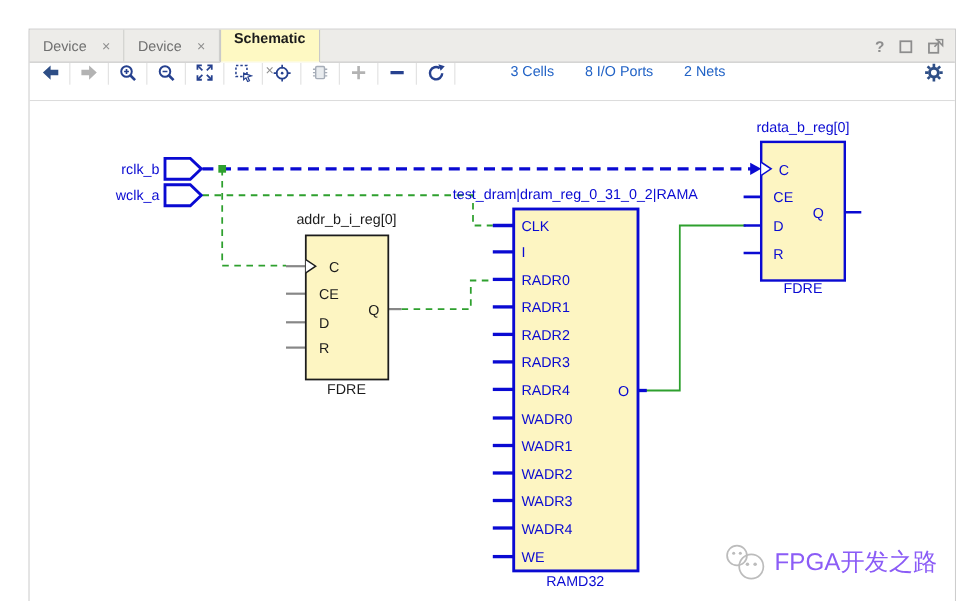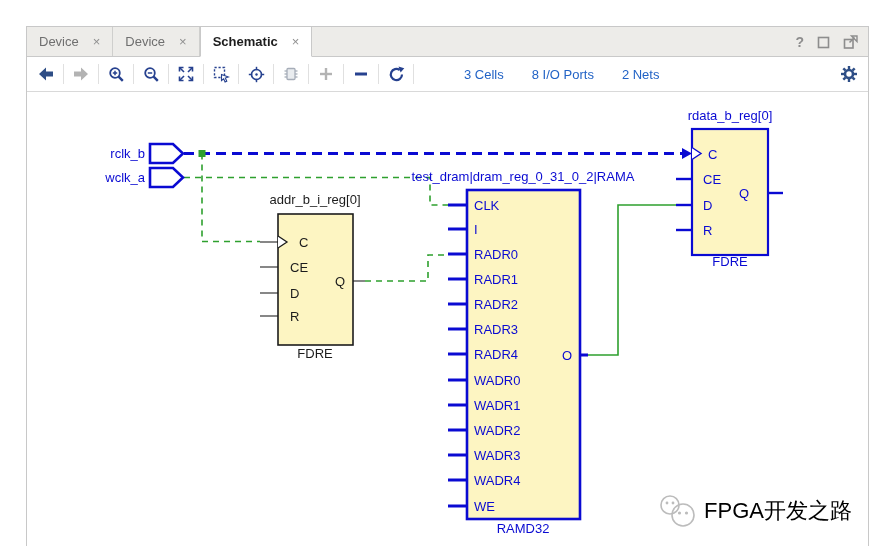--- a/index.html
+++ b/index.html
@@ -7,43 +7,43 @@
 
   .panel { position:absolute; left:26px; top:26px; width:843px; height:524px;
            border:1px solid #c8c8c8; background:#fff; box-shadow:0 2px 0 rgba(0,0,0,0.10); }
 
   
   .tabbar { position:relative; height:30px; background:#edece9; border-bottom:1px solid #c9c9c9;
             display:flex; align-items:stretch; }
   .tab { display:flex; align-items:center; gap:14px; padding:0 12px; font-size:13px; color:#6f6f6f;
          border-right:1px solid #cfcfcd; cursor:default; }
   .tab .close { color:#8f8f8f; font-size:13px; }
-  .tab.active { background:#ffffff; color:#1c1c1c; font-weight:bold; border-right:1px solid #c9c9c9;
-                border-left:1px solid #c9c9c9; margin-bottom:-1px; border-bottom:1px solid #fff; }
+  .tab.active { background:#fef9c3; color:#1c1c1c; font-weight:bold; border-right:1px solid #c9c9c9;
+                border-left:1px solid #c9c9c9; margin-bottom:-1px; border-bottom:1px solid #fff;flex-direction:column; }
   .tab.active .close { font-weight:normal; }
   .winctl { position:absolute; right:10px; top:0; height:30px; display:flex; align-items:center; gap:13px; }
   .winctl .help { color:#8d8d8d; font-size:14px; font-weight:bold; }
   .winctl svg { display:block; }
 
   
   .toolbar { height:35px; background:#ffffff; border-bottom:1px solid #d9d9d9;
-             display:flex; align-items:center; padding:0 10px; gap:8px; }
+             display:flex; padding:0 10px; gap:8px; }
   .tbtn { width:18px; height:18px; display:flex; align-items:center; justify-content:center; }
   .tsep { width:1px; height:20px; background:#e0e0e0; }
   .counts { display:flex; gap:28px; margin-left:42px; font-size:13px; color:#2263c6; }
   .gear { margin-left:auto; }
 
   
   .canvas { position:relative; width:100%; height:458px; background:#ffffff; overflow:hidden; }
   svg text { font-family:"Liberation Sans", sans-serif; font-size:13px; }
   .t-blue  { fill:#0a0ad2; }
   .t-black { fill:#1c1c1c; }
 
   .watermark { position:absolute; right:16px; bottom:20px; display:flex; align-items:center; gap:7px;
-               color:#000000; font-size:22px; text-shadow:1px 1px 0 #ffffff; }
+               color:#8b5cf6; font-size:22px; text-shadow:1px 1px 0 #ffffff; }
 </style>
 </head>
 <body>
 
 <div class="panel">
 
   <div class="tabbar">
     <div class="tab">
       <span>Device</span>
       <span class="close">×</span>

